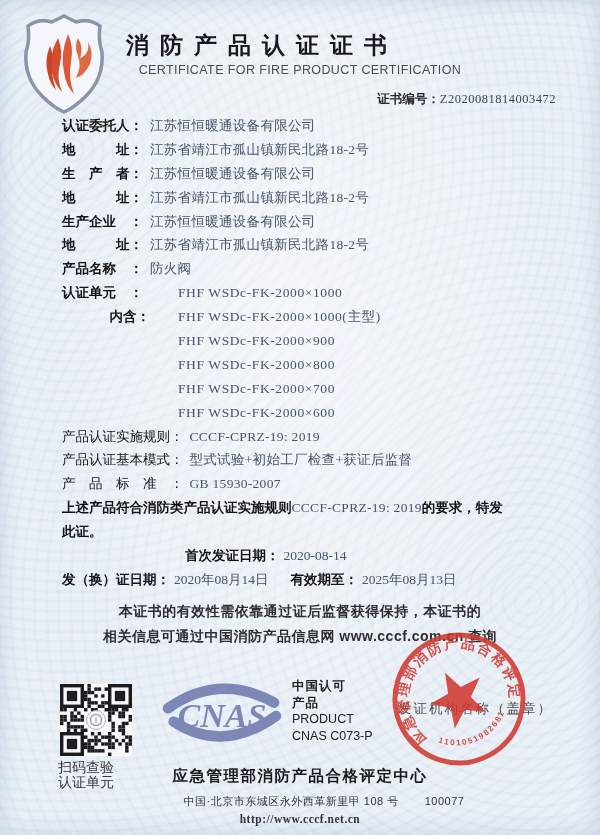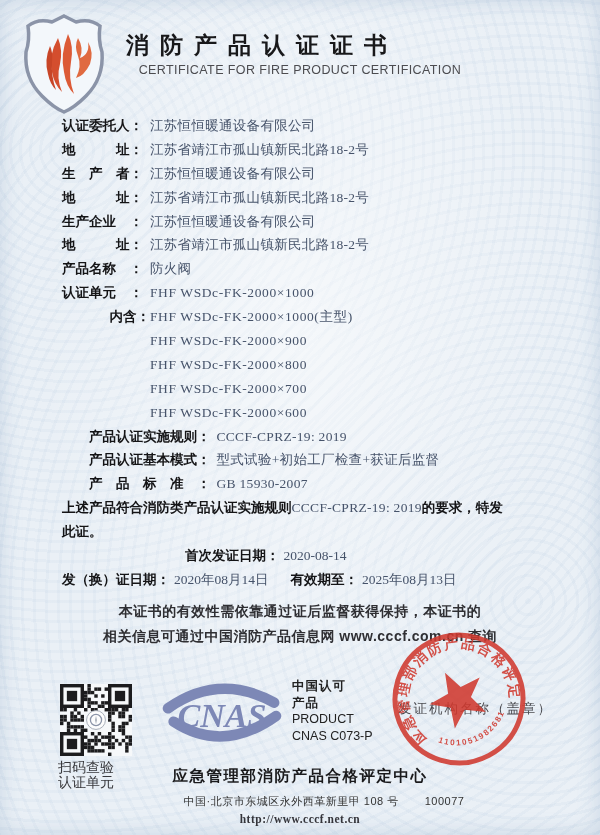--- a/index.html
+++ b/index.html
@@ -20,23 +20,23 @@
   .subtitle{position:absolute;left:0;top:63px;width:600px;text-align:center;
     font-size:12.5px;color:#4c4c50;letter-spacing:.4px;}
   .certno{position:absolute;right:44px;top:91px;font-size:12.5px;color:#222;}
   .certno .cl{font-weight:bold;color:#2a2a2e;}
   .certno .cv{font-family:"Liberation Serif","DejaVu Serif",serif;color:#3c4656;letter-spacing:.5px;}
   
   .body{position:absolute;left:62px;top:114px;width:500px;}
   .row{height:23.9px;display:flex;align-items:center;font-size:13.5px;white-space:nowrap;}
   .lbl{display:inline-block;width:88px;font-weight:bold;color:#141416;flex:none;}
   .mlbl{text-align:right;}
-  .rlbl{font-weight:bold;color:#141416;margin-right:6px;flex:none;margin-left:27px;}
+  .rlbl{font-weight:normal;color:#141416;margin-right:6px;flex:none;}
   .val{color:#46536a;font-family:"Liberation Serif","DejaVu Serif",serif;letter-spacing:.3px;}
-  .code{letter-spacing:.6px;}
+  .code{letter-spacing:.6px;margin-left:28px;}
   .comp .clbl{font-weight:bold;color:#141416;}
   
   .d-first{margin-left:123px;}
   .dlbl{font-weight:bold;color:#141416;}
   .dval{color:#46536a;font-family:"Liberation Serif","DejaVu Serif",serif;margin-left:4px;}
   .dgap{display:inline-block;width:22px;}
   
   .notice{position:absolute;left:0;top:599px;width:600px;text-align:center;
     font-size:14px;line-height:25px;color:#2f2f33;font-weight:bold;letter-spacing:.5px;}
   .notice .url{font-family:"Liberation Sans",sans-serif;font-weight:bold;color:#2f2f33;}
@@ -67,20 +67,23 @@
   <svg class="logo" viewBox="0 0 92 104">
     <path d="M46 4 L58 10 Q72 6 82 14 Q80 28 84 40 Q86 66 68 84 Q56 96 46 100 Q36 96 24 84 Q6 66 8 40 Q12 28 10 14 Q20 6 34 10 Z" fill="#f3f7fb" stroke="#8b94a8" stroke-width="3.5"></path>
     <path d="M40 26 Q30 44 34 60 Q36 72 44 80 Q38 66 42 52 Q45 38 40 26 Z" fill="#d44e2e"></path>
     <path d="M50 22 Q42 42 46 60 Q48 74 56 82 Q50 66 53 50 Q56 34 50 22 Z" fill="#dc5a36"></path>
     <path d="M60 26 Q66 36 62 46 Q72 42 70 30 Q76 40 72 52 Q66 64 58 66 Q64 54 60 44 Q56 34 60 26 Z" fill="#e06a40"></path>
     <path d="M32 34 Q26 48 30 62 Q32 72 38 78 Q33 64 34 50 Q35 40 32 34 Z" fill="#c84527"></path>
   </svg>
 
   <div class="title">消防产品认证证书</div>
   <div class="subtitle">CERTIFICATE FOR FIRE PRODUCT CERTIFICATION</div>
+  <div class="certno">
+    <span class="cl">证书编号：</span><span class="cv">Z2020081814003472</span>
+  </div>
 
   <div class="body">
     <div class="row">
         <span class="lbl">认证委托人：</span>
         <span class="val">江苏恒恒暖通设备有限公司</span>
       </div>
     <div class="row">
         <span class="lbl">地　　　址：</span>
         <span class="val">江苏省靖江市孤山镇新民北路18-2号</span>
       </div>

